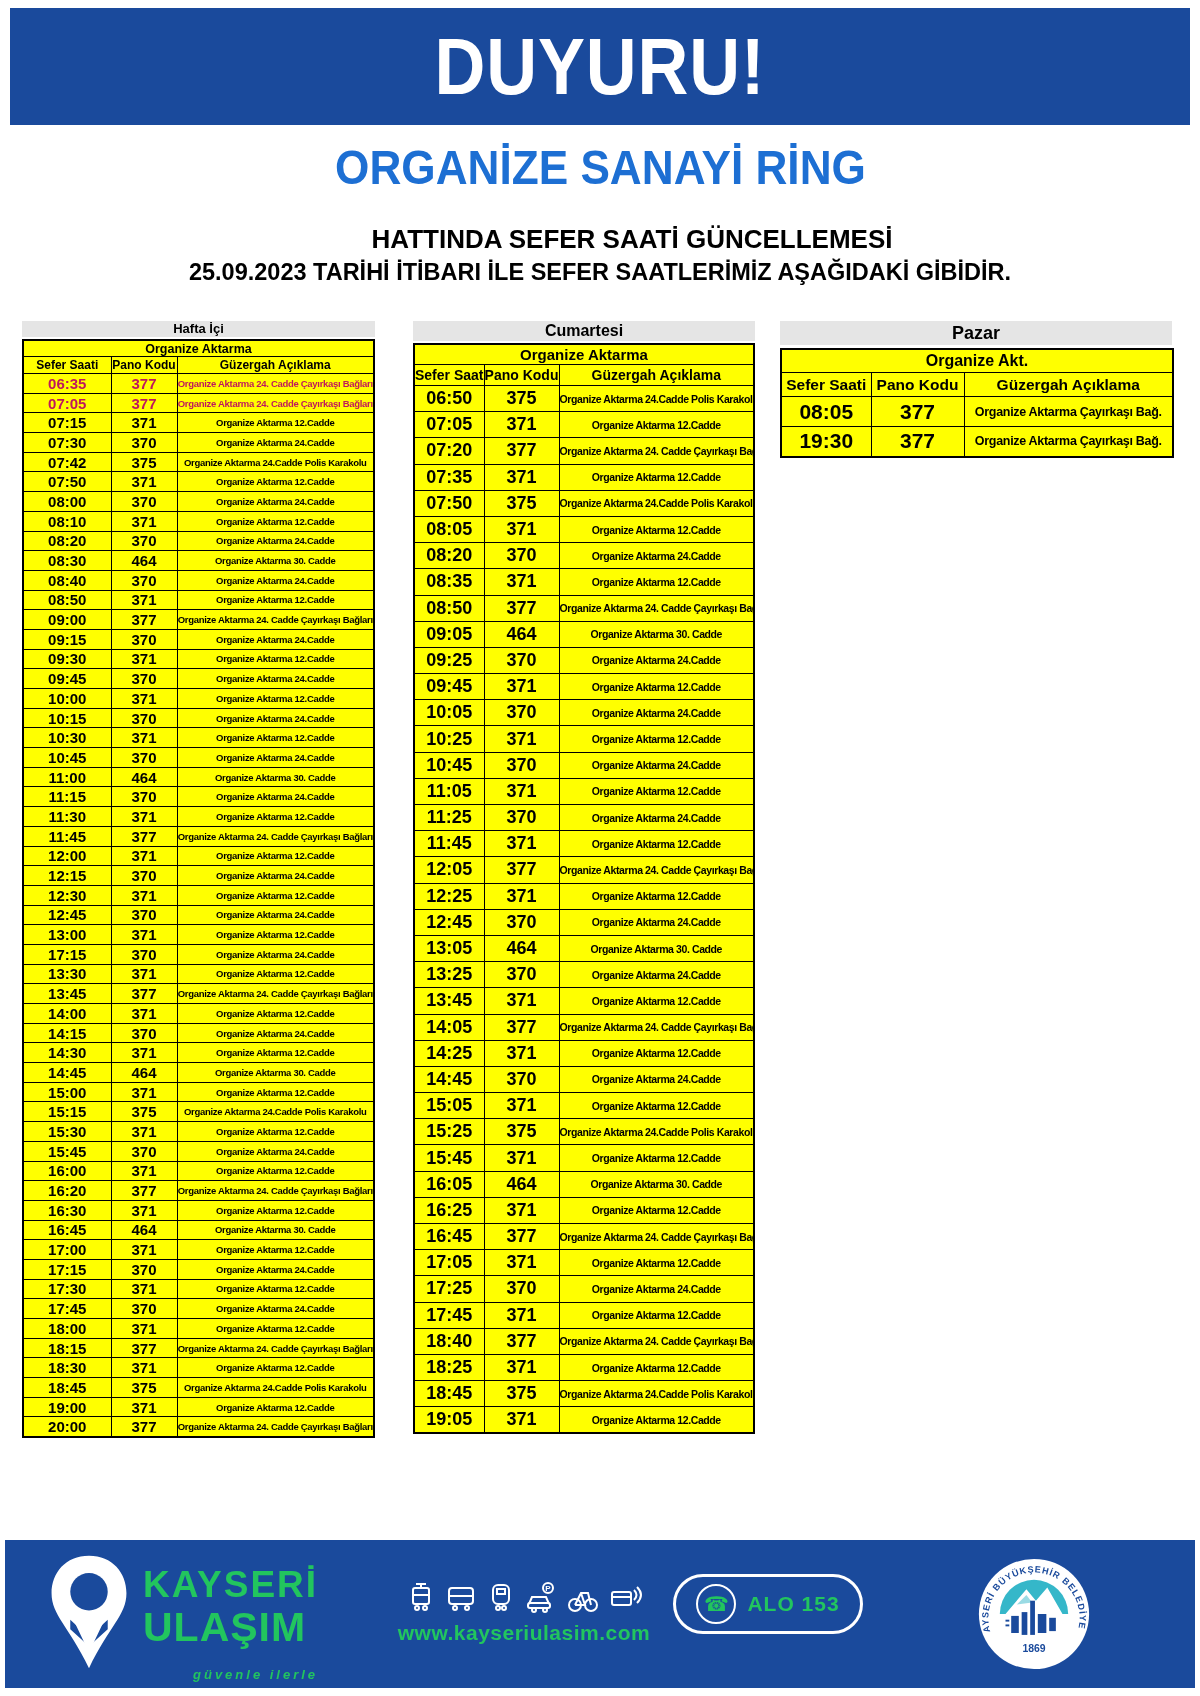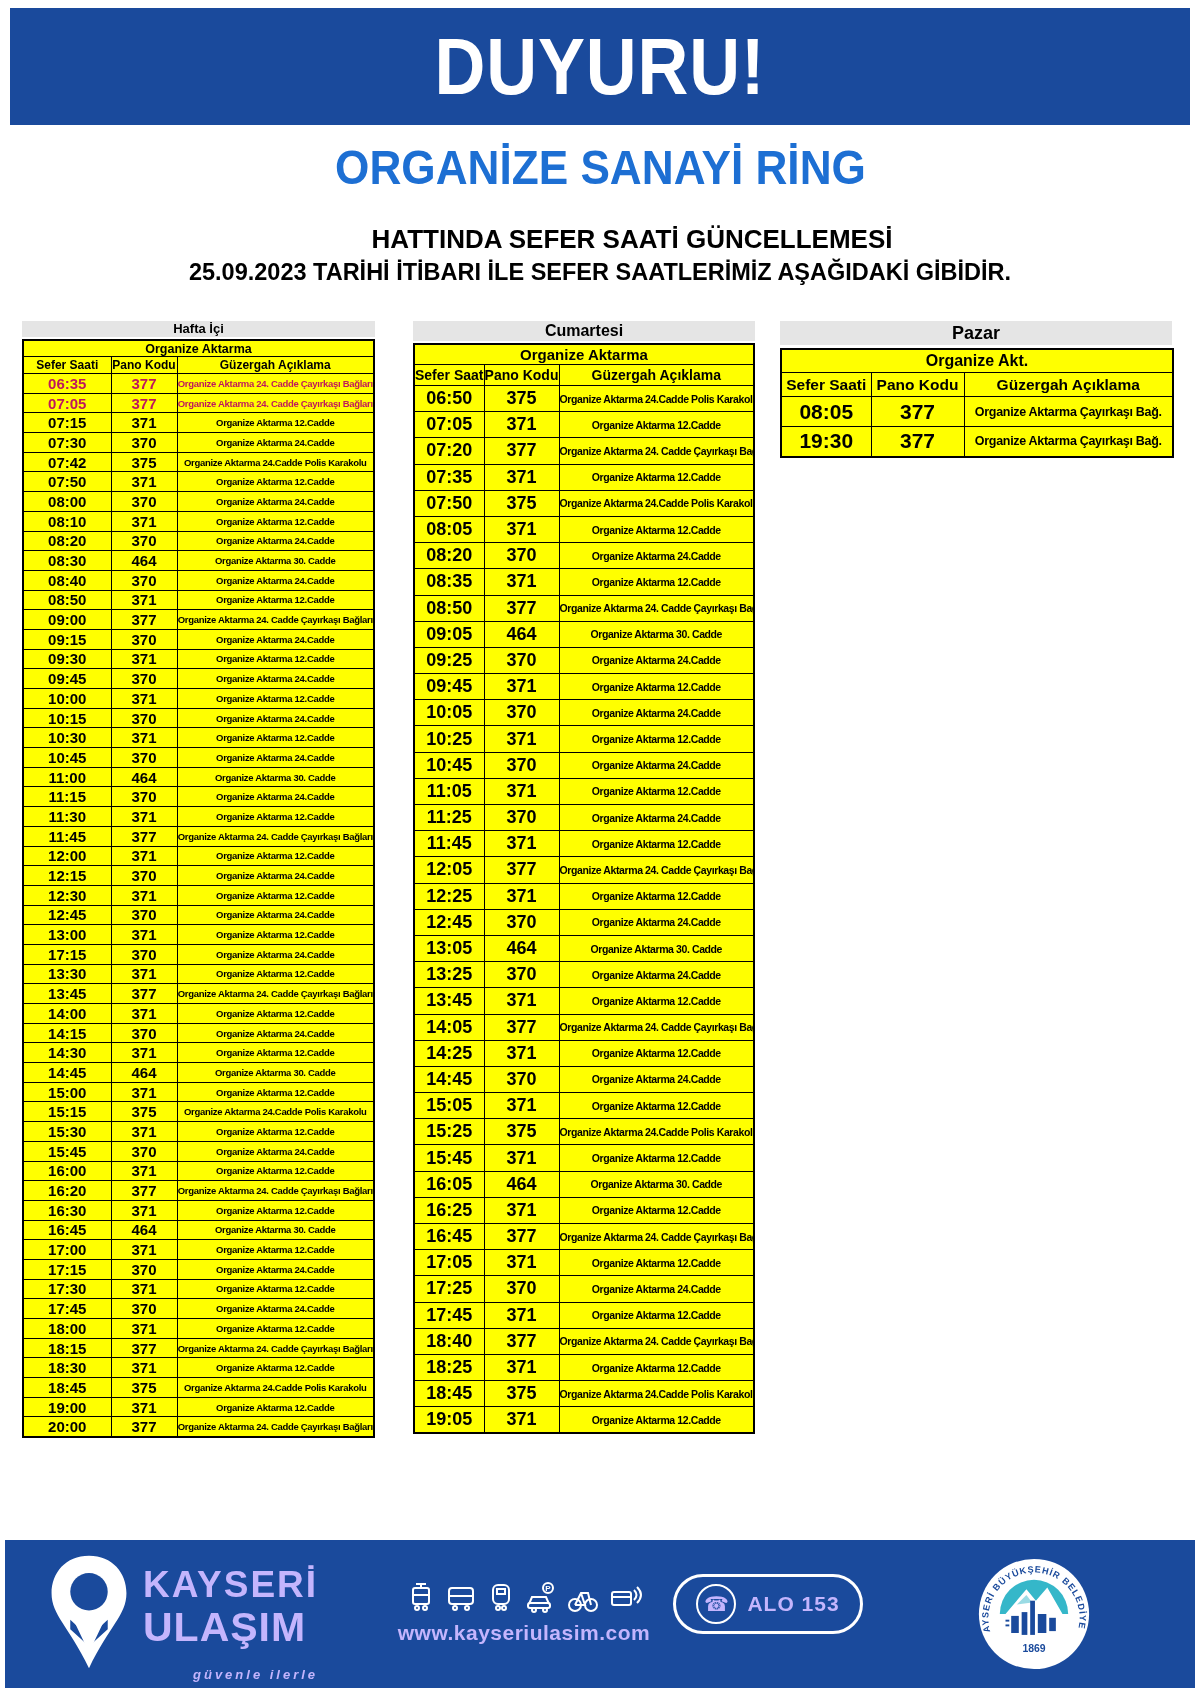--- a/index.html
+++ b/index.html
@@ -41,21 +41,21 @@
   .s tbody tr{height:26.2px;}
 
   .p .dayband{height:24px;font-size:18px;line-height:24px;margin-bottom:3px;}
   .p th.sub{font-size:16px;height:22px;}
   .p tr.cols th{font-size:15.5px;height:23px;}
   .p td.c0,.p td.c1{font-size:21px;}
   .p td.c2{font-size:12.5px;letter-spacing:-0.3px;}
   .p tbody tr{height:30px;}
 
   
-  .footer{position:absolute;left:5px;top:1540px;width:1190px;height:148px;background:#1a4a9c;color:#c4b5fd;}
+  .footer{position:absolute;left:5px;top:1540px;width:1190px;height:148px;background:#1a4a9c;color:#22c55e;}
   .pin{position:absolute;left:45px;top:14px;}
   .brand{position:absolute;left:138px;top:26px;line-height:1;}
   .brand .l1{font-size:37px;font-weight:800;letter-spacing:2px;}
   .brand .l2{font-size:41px;font-weight:800;letter-spacing:1px;margin-top:4px;}
   .brand .tag{font-size:13px;font-style:italic;font-weight:bold;letter-spacing:3px;text-align:right;margin-top:20px;}
   .centerblk{position:absolute;left:380px;top:36px;width:278px;text-align:center;}
   .iconsrow{display:flex;justify-content:center;align-items:flex-end;gap:9px;height:38px;}
   .site{font-size:21px;margin-top:7px;letter-spacing:0.5px;}
   .pill{position:absolute;left:668px;top:34px;width:184px;height:54px;border:3px solid #fff;border-radius:40px;
     display:flex;align-items:center;justify-content:center;gap:11px;}

